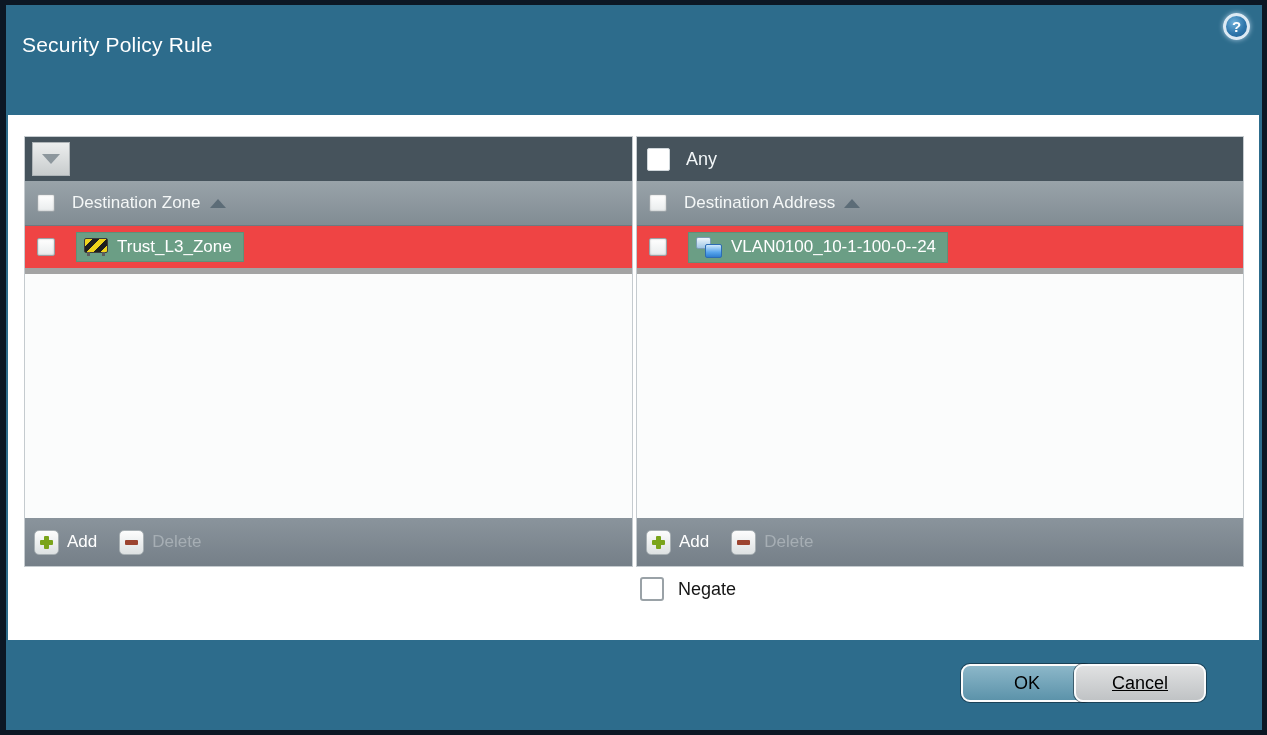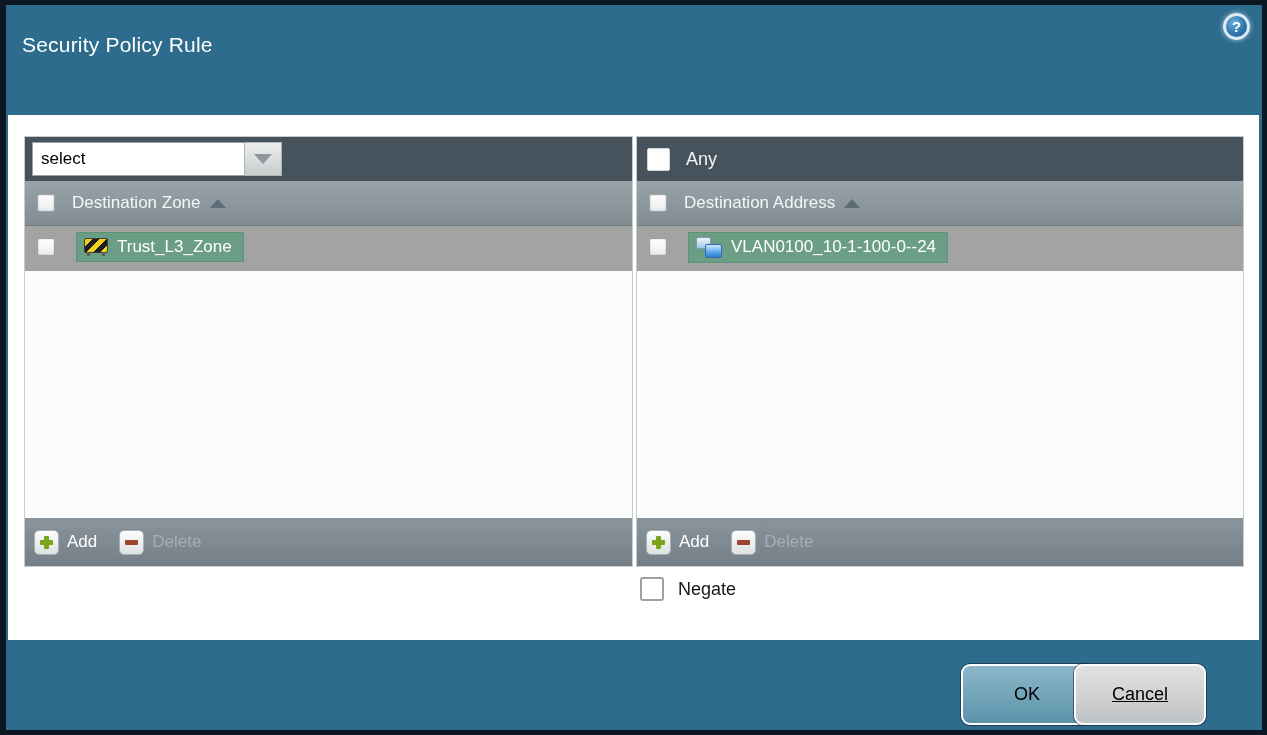--- a/index.html
+++ b/index.html
@@ -64,21 +64,21 @@
   .cb{
     width:16px;height:16px;flex:none;margin-left:12px;border-radius:2px;
     background:linear-gradient(#ffffff,#e9eced);border:1px solid #9aa2a7;
     box-shadow:inset 0 0 2px rgba(0,0,0,.25);cursor:pointer;
   }
   .cb.big{width:21px;height:21px;margin-left:10px;background:#ffffff;border:1px solid #cfd6da;box-shadow:none;}
   .col-label{margin-left:17px;}
   .tri-up{width:0;height:0;border-left:8px solid transparent;border-right:8px solid transparent;border-bottom:9px solid #5c6c77;margin-left:9px;}
   
   .panel-body{flex:1;background:#fbfcfc;overflow:hidden;}
-  .row{height:42px;display:flex;align-items:center;border-bottom:3px solid #a3a3a3;background:#a3a3a3;}
+  .row{height:42px;display:flex;align-items:center;border-bottom:6px solid #a3a3a3;background:#ef4444;}
   .hl{
     margin-left:21px;display:inline-flex;align-items:center;gap:9px;
     background:#6b9e85;border:1px solid #5f9179;padding:4px 11px 4px 7px;
     color:#ffffff;font-size:17px;
   }
   
   .zone-icon{position:relative;width:22px;height:13px;margin-bottom:3px;
     background:repeating-linear-gradient(135deg,#f0d41c 0 5px,#1f1f1f 5px 10px);
     border:1px solid #3c3c3c;border-radius:2px;}
   .zone-icon::after{content:"";position:absolute;left:2px;right:2px;bottom:-4px;height:4px;
@@ -102,42 +102,41 @@
   .mini.minus::before{content:"";position:absolute;left:50%;top:50%;width:13px;height:5px;margin:-2.5px 0 0 -6.5px;background:#9c4430;border-radius:1px;}
   .ftr-label{font-size:17px;}
   .ftr-label.add{color:#ffffff;}
   .ftr-label.del{color:#a6aeb4;}
   
   .negate-row{position:absolute;left:632px;top:462px;display:flex;align-items:center;gap:14px;}
   .cb.negate{width:20px;height:20px;margin:0;background:#ffffff;border:2px solid #9aa2a7;border-radius:3px;box-shadow:none;}
   .negate-label{font-size:18px;color:#161616;}
   
   .btn{
-    position:absolute;width:132px;height:61px;border-radius:9px;border:2px solid #fcfcfc;
+    position:absolute;width:132px;height:38px;border-radius:9px;border:2px solid #fcfcfc;
     font-size:18px;color:#000;font-family:"Liberation Sans",sans-serif;cursor:pointer;
     box-shadow:0 0 0 1px rgba(8,24,36,.5);
   }
   .btn.ok{left:961px;top:664px;background:linear-gradient(#8cb7c9,#5c93aa);}
   .btn.cancel{left:1074px;top:664px;background:linear-gradient(#e0e1e2,#c0c3c5);text-decoration:underline;}
 </style>
 </head>
 <body>
 
 <div class="dialog">
 
   <div class="title">Security Policy Rule</div>
   <div class="help">?</div>
 
 
   <div class="content">
 
     <div class="panel zone-panel">
       <div class="panel-top">
         <div class="combo">
-          <input class="combo-input" type="text" readonly="" value="select" style="">
           <div class="combo-btn">
             <span class="tri-down"></span>
           </div>
         </div>
       </div>
       <div class="panel-header">
         <span class="cb"></span>
         <span class="col-label">Destination Zone</span>
         <span class="tri-up"></span>
       </div>

